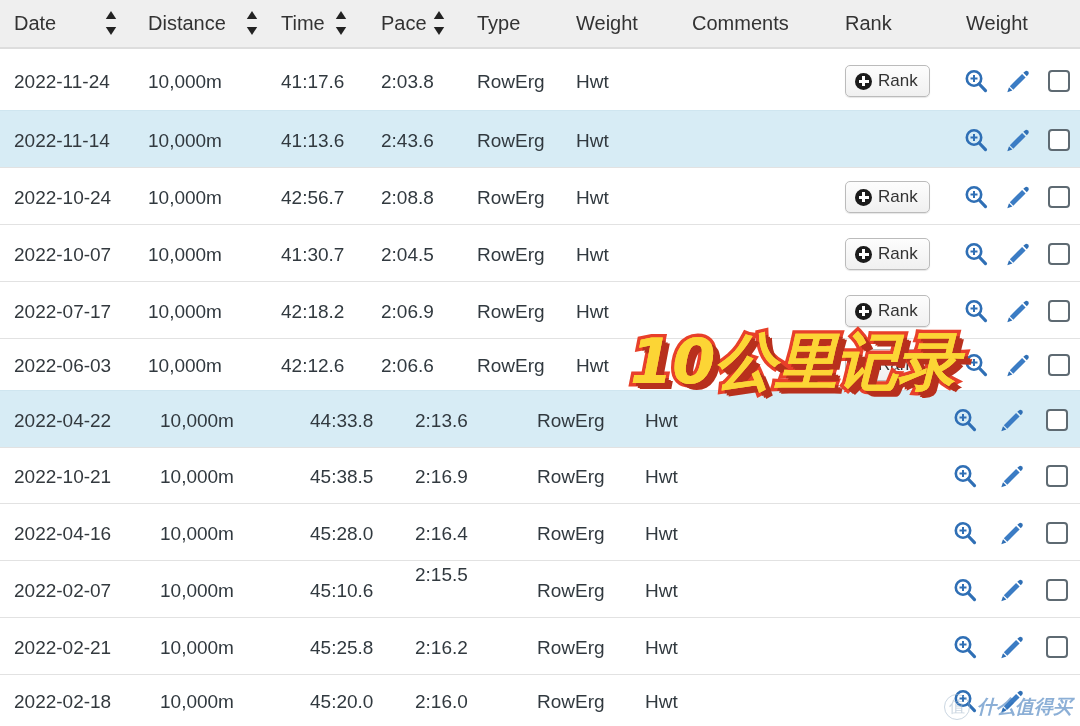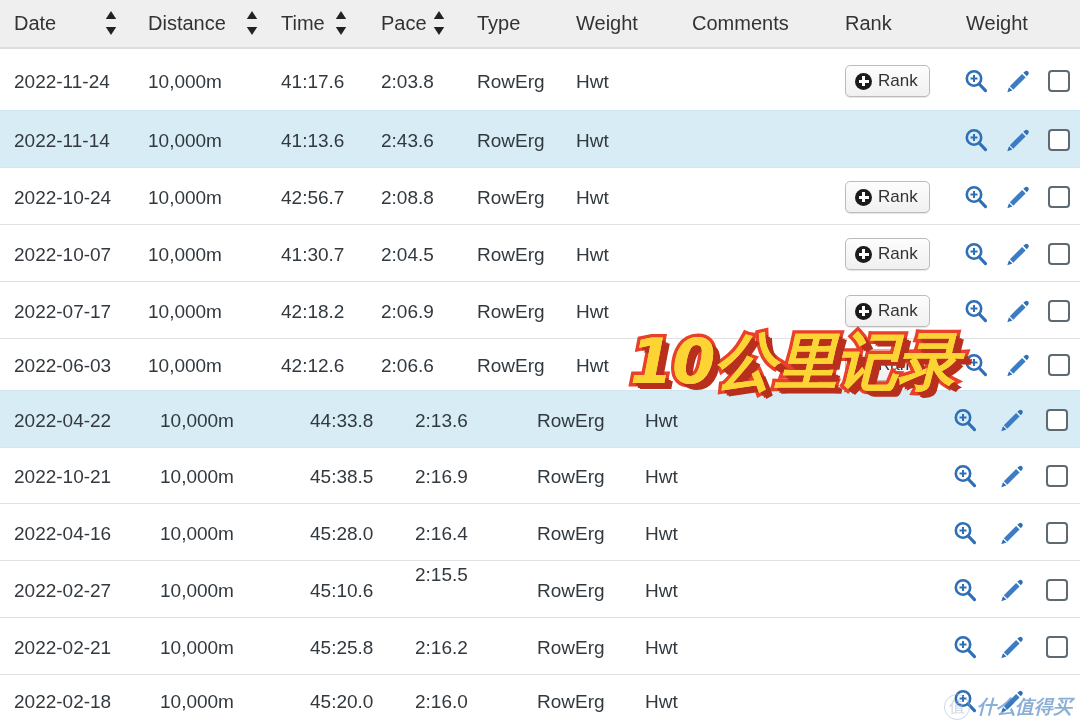--- a/index.html
+++ b/index.html
@@ -419,21 +419,21 @@
             <line x1="16.2" y1="16" x2="22.5" y2="22.6" stroke="#2f6fb5" stroke-width="3.2" stroke-linecap="round"></line>
           </svg></div>
         <div class="act" style="left: 999px; top: 16px;"><svg width="26" height="26" viewBox="0 0 26 26">
             <path d="M20.6 2.9 a2.6 2.6 0 0 1 3.1 3.1 L21.8 8.3 L18.3 4.8 Z" fill="#2f6fb5"></path>
             <path d="M17.1 6 L20.6 9.5 L8.3 21.8 L4.8 18.3 Z" fill="#3b7cc4"></path>
             <path d="M4 19.2 L7.4 22.6 L2.3 24.3 Z" fill="#2f6fb5"></path>
           </svg></div>
         <div class="chk" style="left: 1046px; top: 18px;"></div>
       </div>
       <div class="row" style="top: 560px; height: 57px;">
-        <div class="cell date" style="left: 14px; top: 20px;">2022-02-27</div>
+        <div class="cell date" style="left: 14px; top: 20px;">2022-02-07</div>
         <div class="cell distance" style="left: 160px; top: 20px;">10,000m</div>
         <div class="cell time" style="left: 310px; top: 20px;">45:10.6</div>
         <div class="cell pace" style="left: 415px; top: 4px;">2:15.5</div>
         <div class="cell type" style="left: 537px; top: 20px;">RowErg</div>
         <div class="cell weight" style="left: 645px; top: 20px;">Hwt</div>
         <div class="act" style="left: 952px; top: 16px;"><svg width="26" height="26" viewBox="0 0 26 26">
             <circle cx="11" cy="10.5" r="7.2" fill="none" stroke="#2f6fb5" stroke-width="2.6"></circle>
             <line x1="7.5" y1="10.5" x2="14.5" y2="10.5" stroke="#2f6fb5" stroke-width="2"></line>
             <line x1="11" y1="7" x2="11" y2="14" stroke="#2f6fb5" stroke-width="2"></line>
             <line x1="16.2" y1="16" x2="22.5" y2="22.6" stroke="#2f6fb5" stroke-width="3.2" stroke-linecap="round"></line>

